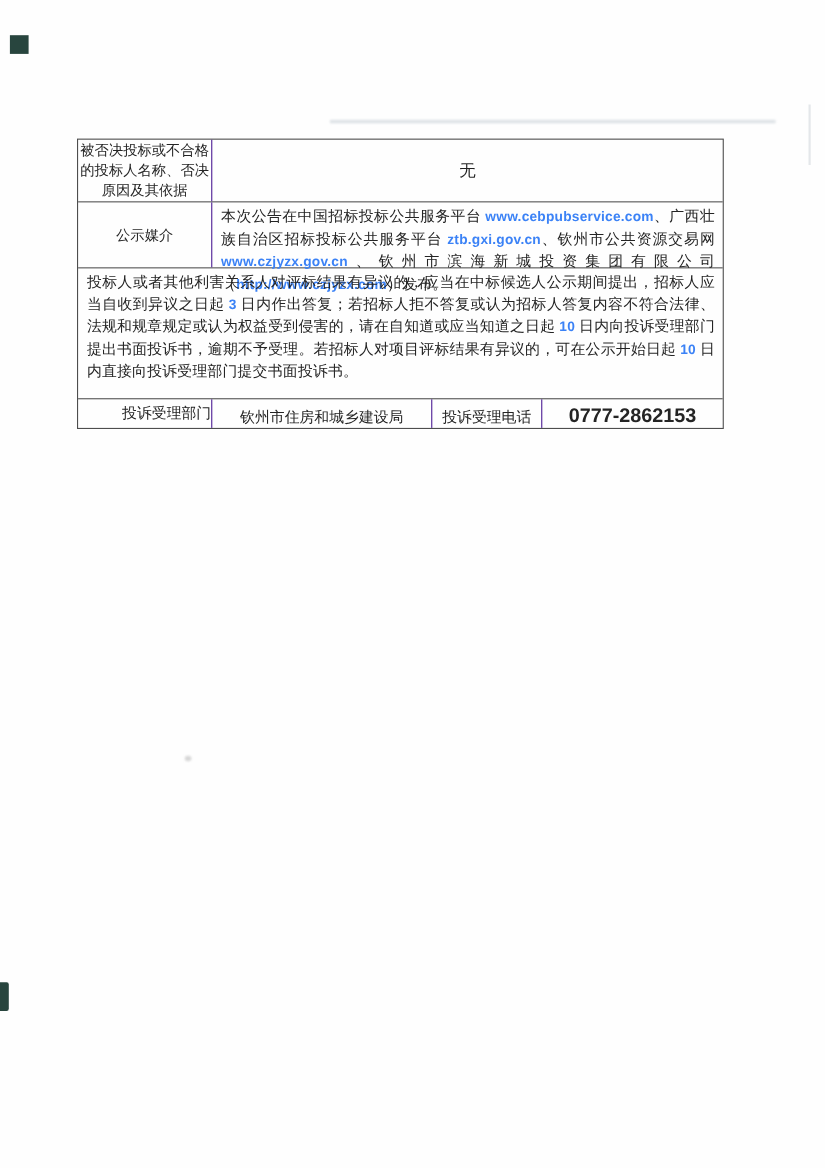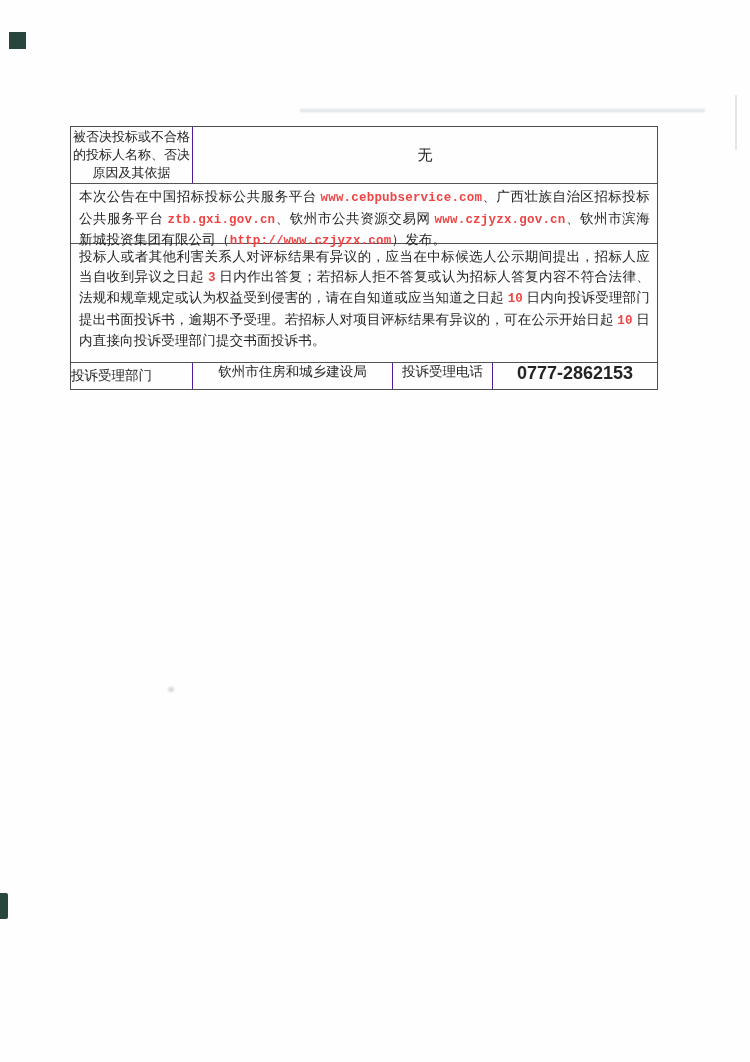--- a/index.html
+++ b/index.html
@@ -82,31 +82,31 @@
 
   .para {
     padding: 3px 7px 0 8px;
     font-size: 13.5px;
     line-height: 19.6px;
     text-align: justify;
     letter-spacing: 0.2px;
     color: #242424;
   }
   .url, .num {
-    font-family: Liberation Mono, monospace;
+    font-family: Liberation Sans, sans-serif;
     font-weight: bold;
     font-size: 12.5px;
-    color: #ef4444;
+    color: #3b82f6;
   }
 
   .c-dept  { width: 200px; flex: 0 0 200px; }
   .c-plab  { width: 100px; flex: 0 0 100px; }
   .c-phone { width: 165px; flex: 1 1 auto; }
   .r4 .t-cell {
-    display: flex; align-items: flex-start; justify-content: center;
+    display: flex; align-items: flex-end; justify-content: center;
     font-size: 13.5px;
     color: #242424;
   }
   .phone-number {
     font-family: "Liberation Sans", "DejaVu Sans", sans-serif;
     font-weight: bold;
     font-size: 18px;
   }
 </style>
 </head>
@@ -127,20 +127,23 @@
         <div>被否决投标或不合格</div>
         <div>的投标人名称、否决</div>
         <div>原因及其依据</div>
       </div>
       <div class="t-cell c-value cell-center">
         <span>无</span>
       </div>
     </div>
 
     <div class="t-row r2">
+      <div class="t-cell c-label">
+        <div>公示媒介</div>
+      </div>
       <div class="t-cell c-value para">
         <span>本次公告在中国招标投标公共服务平台 </span><span class="url">www.cebpubservice.com</span><span>、广西壮族自治区招标投标公共服务平台 </span><span class="url">ztb.gxi.gov.cn</span><span>、钦州市公共资源交易网 </span><span class="url">www.czjyzx.gov.cn</span><span>、钦州市滨海新城投资集团有限公司（</span><span class="url">http://www.czjyzx.com</span><span>）发布。</span>
       </div>
     </div>
 
     <div class="t-row r3">
       <div class="t-cell c-value para">
         <span>投标人或者其他利害关系人对评标结果有异议的，应当在中标候选人公示期间提出，招标人应当自收到异议之日起 </span><span class="num">3</span><span> 日内作出答复；若招标人拒不答复或认为招标人答复内容不符合法律、法规和规章规定或认为权益受到侵害的，请在自知道或应当知道之日起 </span><span class="num">10</span><span> 日内向投诉受理部门提出书面投诉书，逾期不予受理。若招标人对项目评标结果有异议的，可在公示开始日起 </span><span class="num">10</span><span> 日内直接向投诉受理部门提交书面投诉书。</span>
       </div>
     </div>

